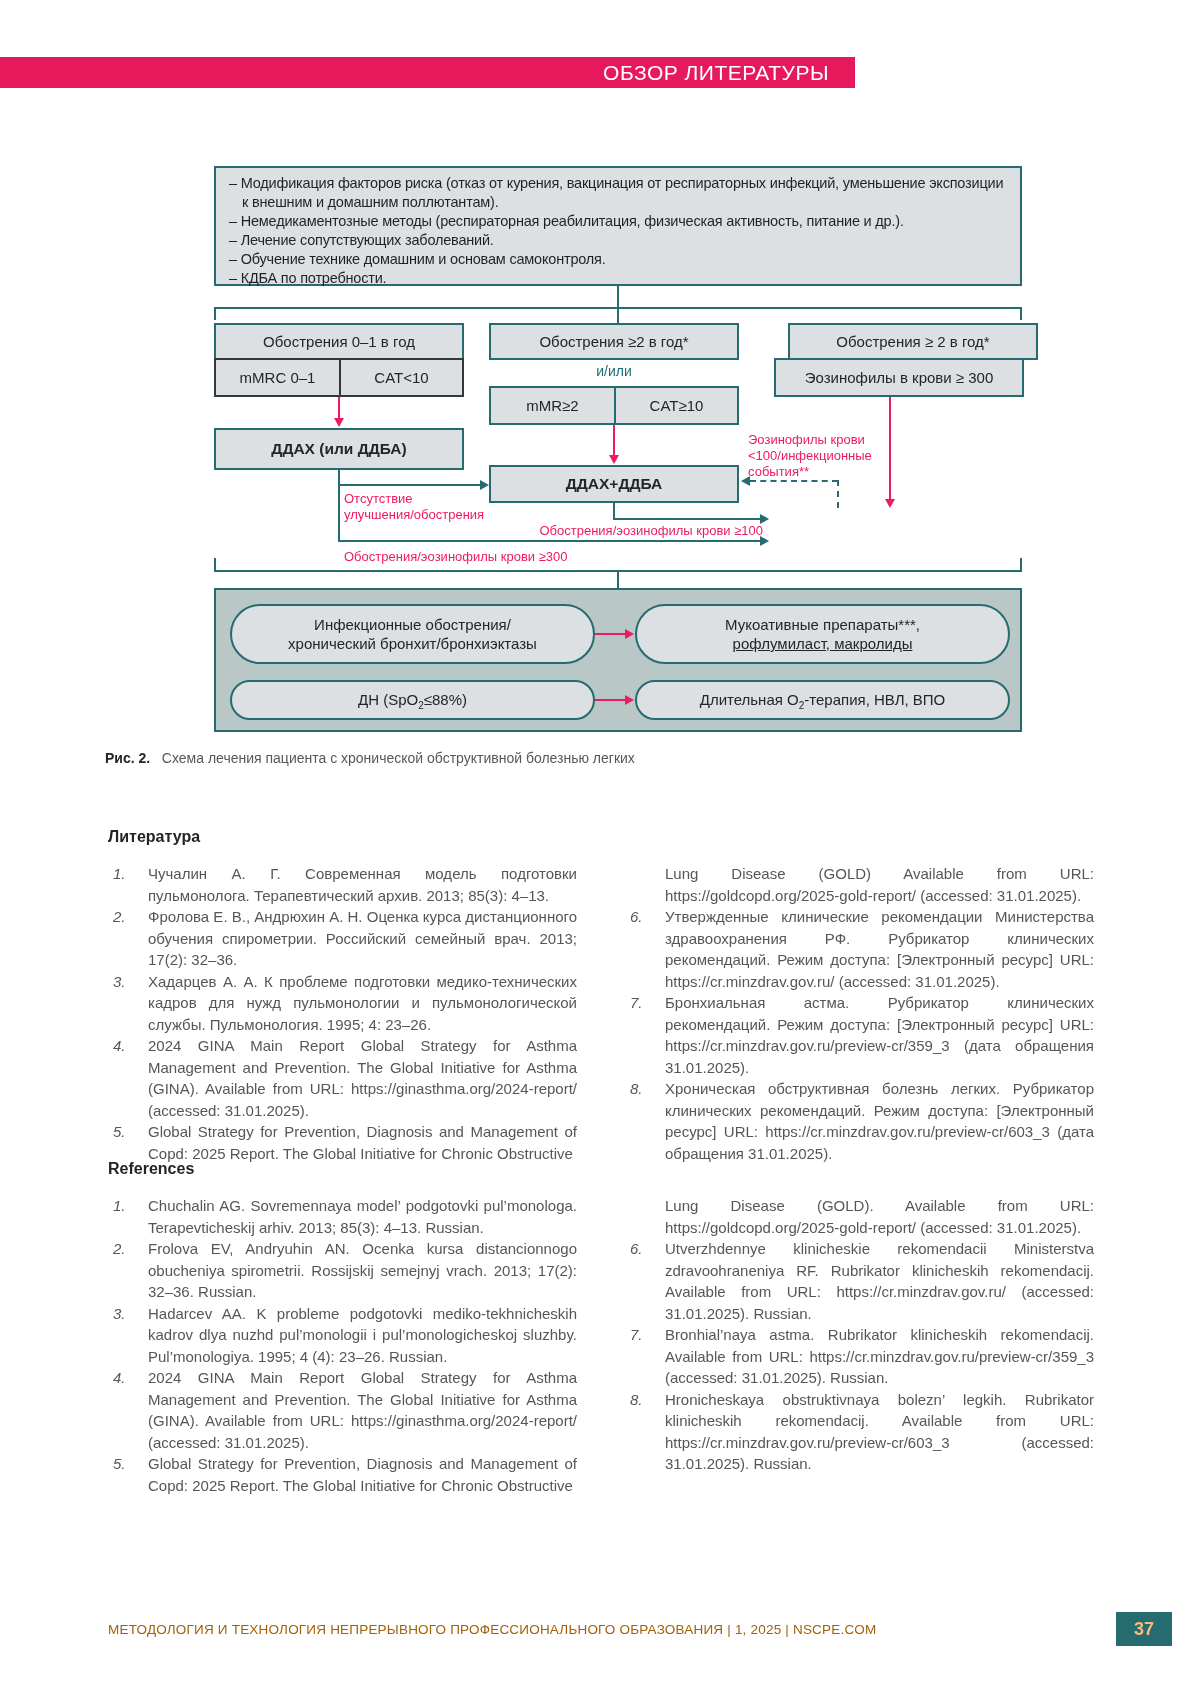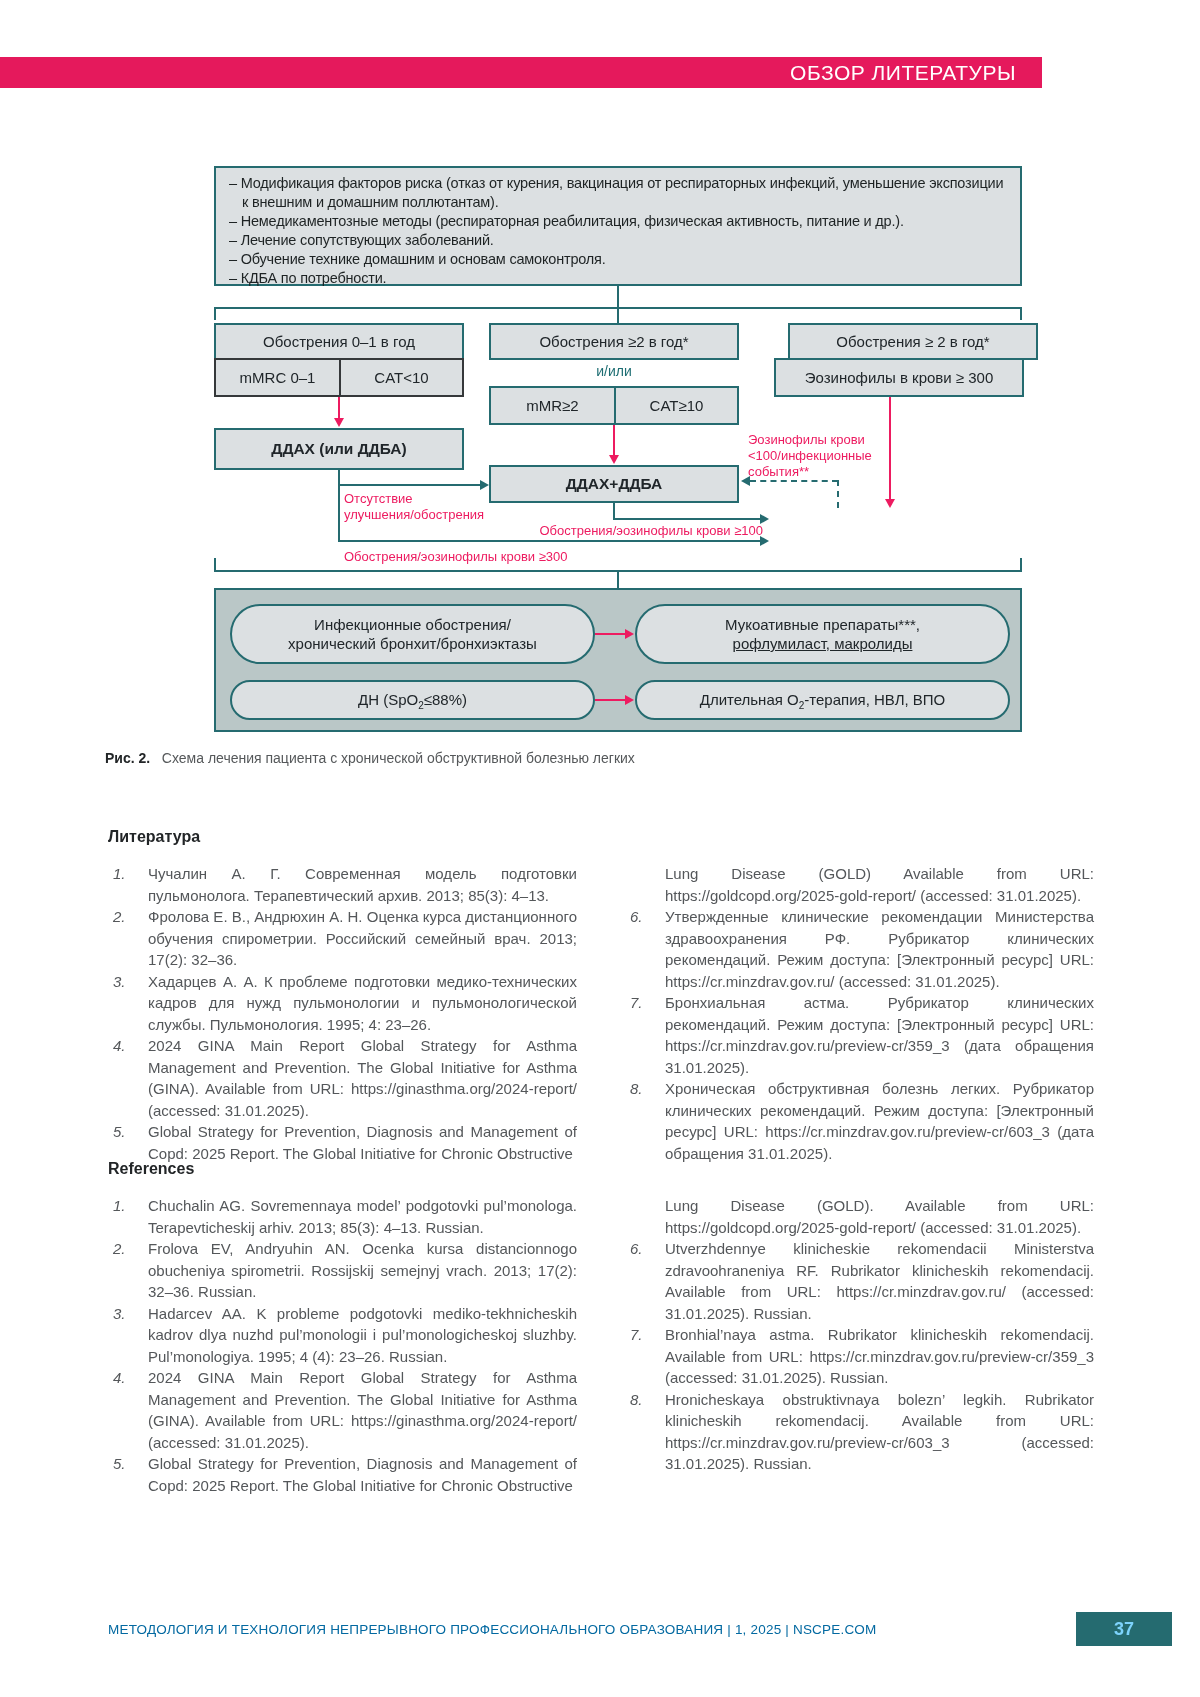--- a/index.html
+++ b/index.html
@@ -2,21 +2,21 @@
 <html><head>
 <meta charset="utf-8">
 <style>
   html,body{margin:0;padding:0;}
   body{
     width:1200px;height:1697px;position:relative;background:#ffffff;
     font-family:"Liberation Sans", sans-serif;color:#20262a;overflow:hidden;
   }
   
   .topbar{
-    position:absolute;left:0;top:57px;width:1042px;height:31px;background:#e5195c;
+    position:absolute;left:0;top:57px;width:855px;height:31px;background:#e5195c;
     display:flex;align-items:center;justify-content:flex-end;box-sizing:border-box;
     padding-right:26px;color:#ffffff;font-size:21px;letter-spacing:.5px;padding-left:21px;
   }
   
   .fc{position:absolute;left:214px;top:166px;width:810px;height:566px;font-size:15px;}
   .fc .abs{position:absolute;box-sizing:border-box;}
   .gbox{
     position:absolute;box-sizing:border-box;background:#dce0e2;border:2px solid #256b70;
     display:flex;align-items:center;justify-content:center;text-align:center;line-height:1.15;
   }
@@ -49,22 +49,22 @@
   
   .refsec{position:absolute;left:108px;width:986px;}
   .refsec h2{margin:0;font-size:16px;font-weight:bold;color:#222527;}
   .cols{display:flex;gap:48px;margin-top:17px;}
   .col{width:469px;}
   .ref{display:flex;font-size:15px;line-height:21.5px;color:#54575a;}
   .ref .num{flex:none;width:40px;padding-left:5px;box-sizing:border-box;font-style:italic;}
   .ref .txt{flex:1;text-align:justify;}
   
   .footer{position:absolute;left:108px;top:1612px;width:1064px;height:34px;display:flex;align-items:center;justify-content:space-between;}
-  .footer .ftext{font-size:13.5px;color:#0369a1;letter-spacing:.2px;}
-  .pagebox{width:96px;height:34px;background:#256b70;color:#7dd3fc;display:flex;align-items:center;justify-content:center;font-weight:bold;font-size:18px;text-align:right;}
+  .footer .ftext{font-size:13.5px;color:#a16207;letter-spacing:.2px;}
+  .pagebox{width:56px;height:34px;background:#256b70;color:#fdba74;display:flex;align-items:center;justify-content:center;font-weight:bold;font-size:18px;text-align:right;}
 </style>
 </head>
 <body>
 
 <div class="topbar">
   <span>ОБЗОР ЛИТЕРАТУРЫ</span>
 </div>
 
 <div class="fc">
 

